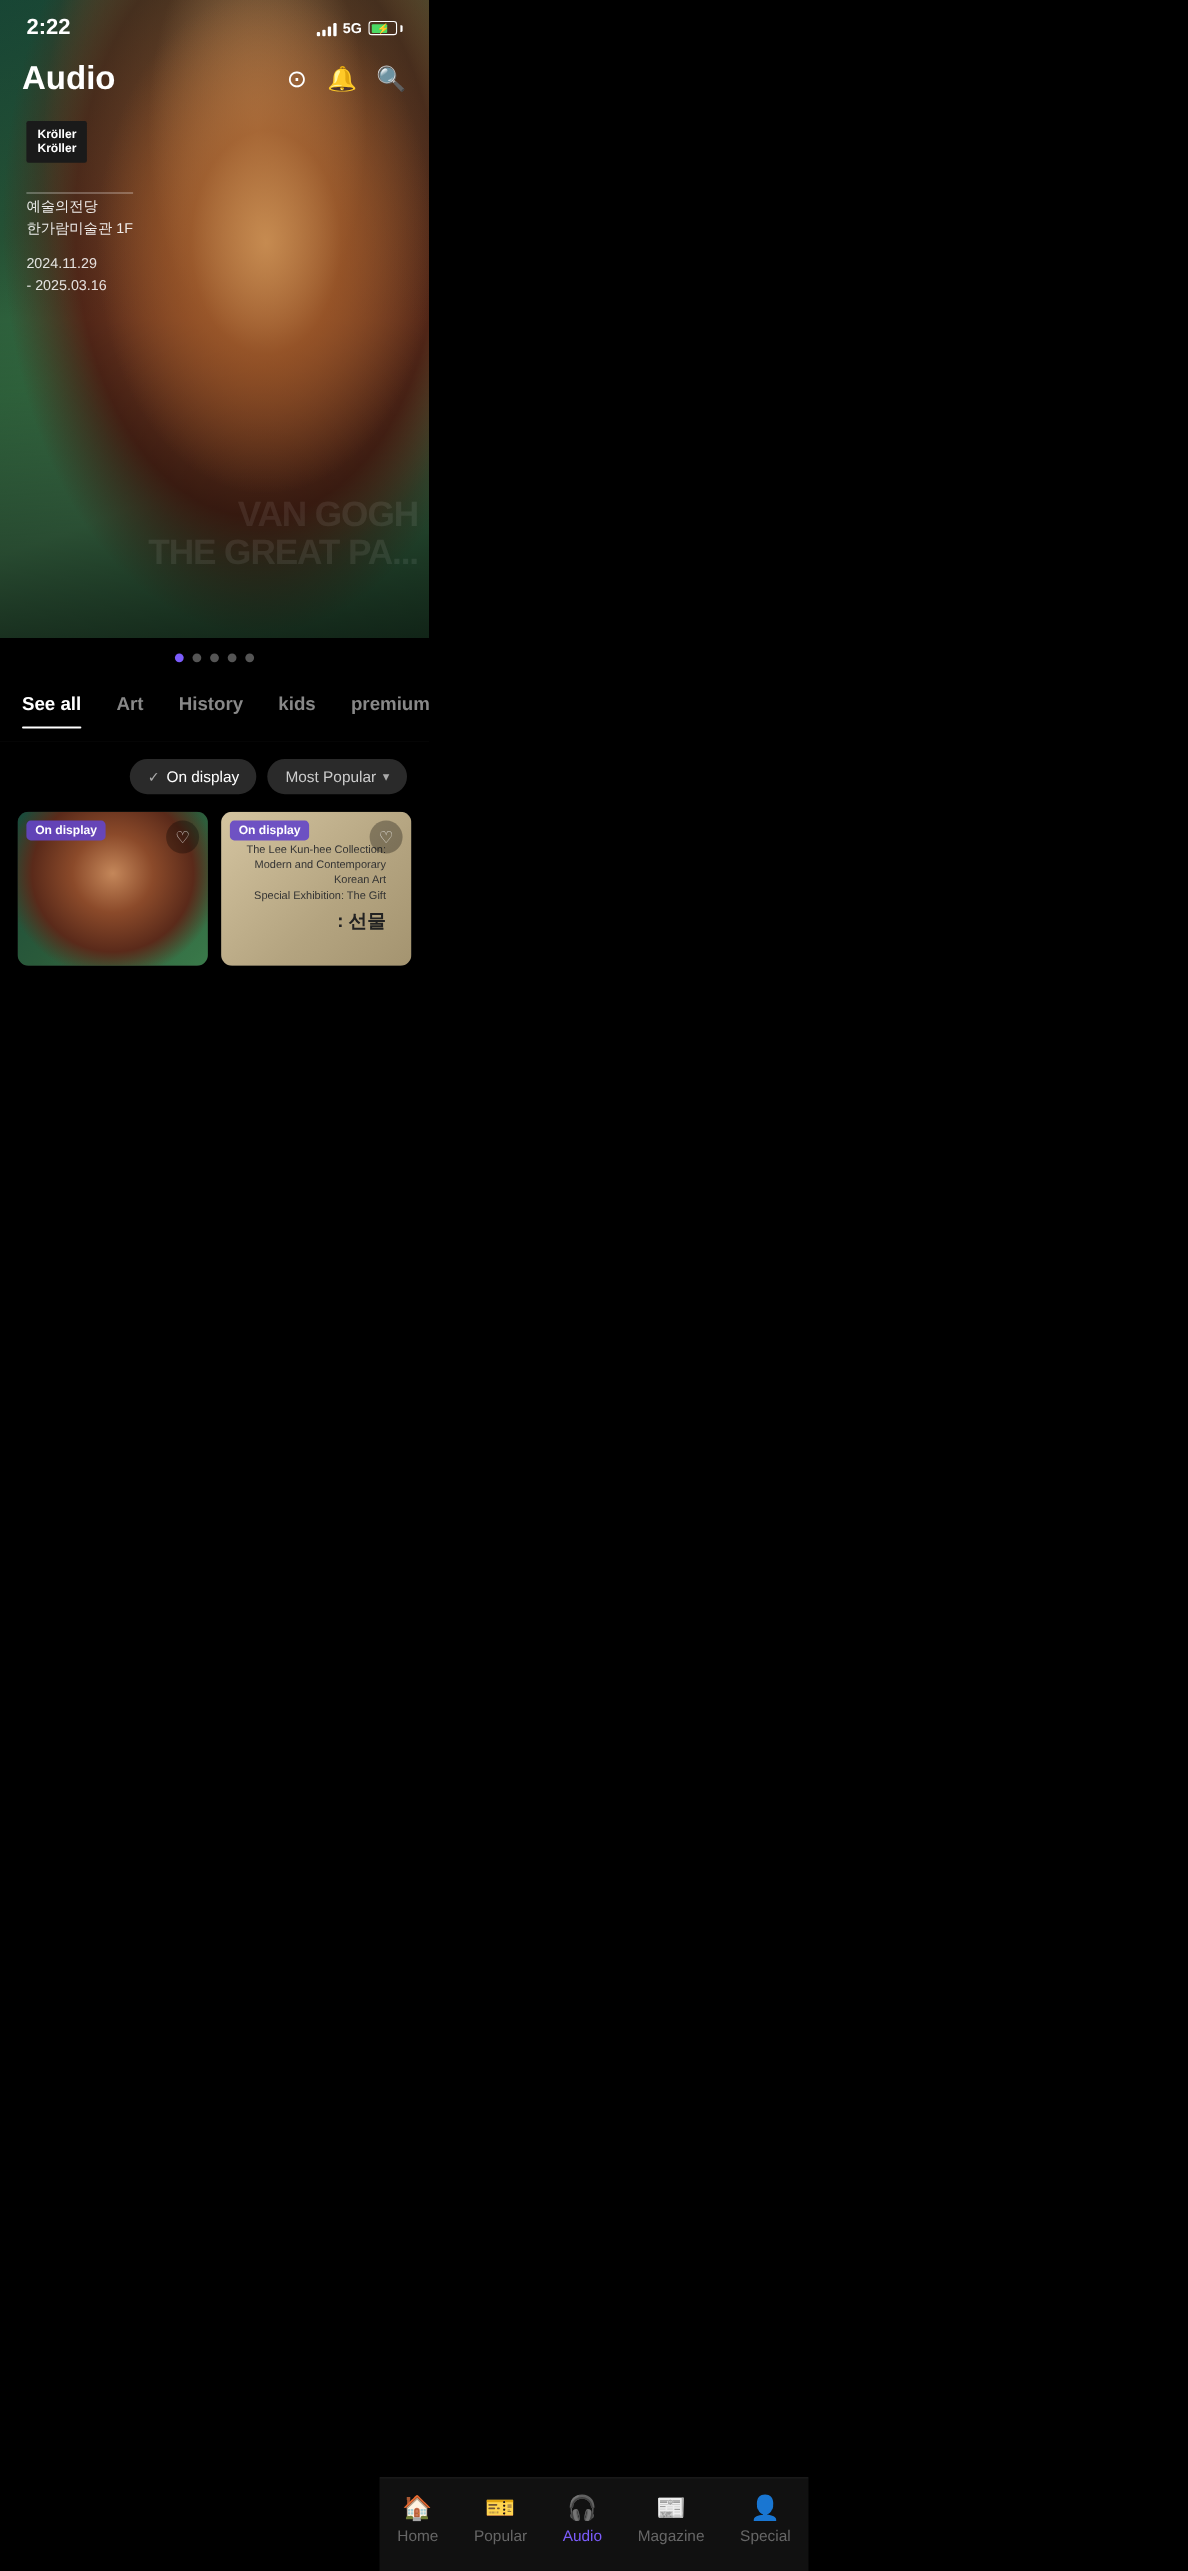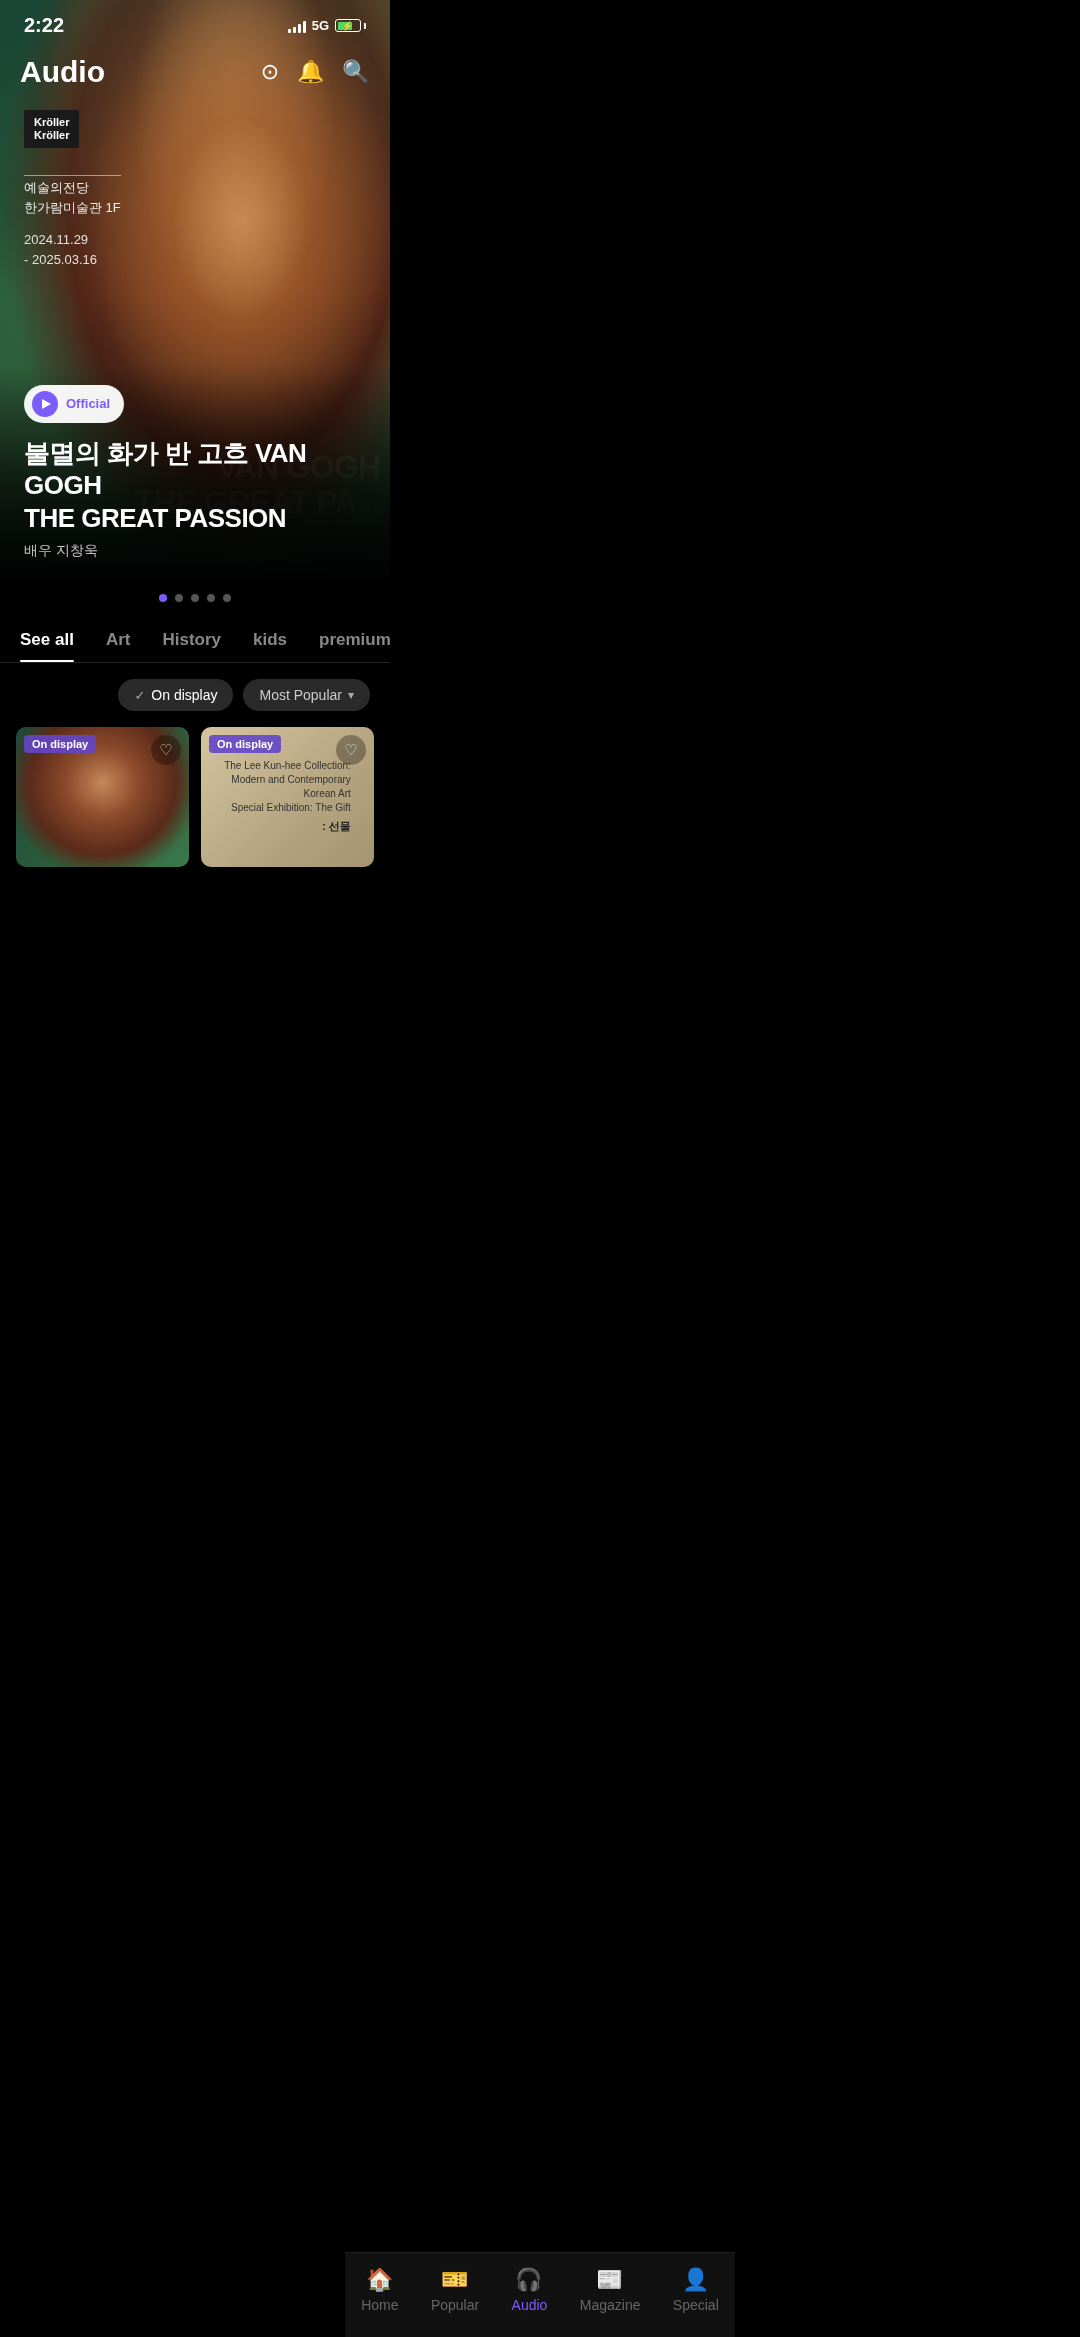--- a/index.html
+++ b/index.html
@@ -287,21 +287,21 @@
       background: #555;
     }
     .dot.active {
       background: #7c5cfc;
     }
 
     
     .category-tabs {
       display: flex;
       gap: 0;
-      padding: 4px 20px 0;
+      padding: 4px 20px 11px;
       background: #000;
       border-bottom: 1px solid #222;
       overflow-x: auto;
       scrollbar-width: none;
     }
     .category-tabs::-webkit-scrollbar { display: none; }
     .tab-item {
       padding: 10px 16px 12px;
       font-size: 17px;
       font-weight: 700;
@@ -537,33 +537,20 @@
     <div class="hero-date">
       <div class="hero-date-text">
         2024.11.29<br>- 2025.03.16
       </div>
     </div>
 
     <div class="hero-watermark">
       VAN GOGH<br>THE GREAT PA...
     </div>
 
-    <div class="hero-bottom">
-      <div class="official-badge">
-        <div class="play-btn-small">
-          <div class="play-triangle"></div>
-        </div>
-        <span class="official-text">Official</span>
-      </div>
-      <div class="hero-title-main">
-        <span>불멸의 화가 반 고흐 VAN GOGH</span><br>
-        <span>THE GREAT PASSION</span>
-      </div>
-      <div class="hero-subtitle">배우 지창욱</div>
-    </div>
   </div>
 
   <div class="dots-row">
     <div class="dot active"></div>
     <div class="dot"></div>
     <div class="dot"></div>
     <div class="dot"></div>
     <div class="dot"></div>
   </div>
 
@@ -597,21 +584,21 @@
 
     <div class="card">
       <div class="card-image card-image-2">
         <div class="on-display-badge">On display</div>
         <div class="heart-btn outline">♡</div>
         <div class="card-image-2-content">
           <div>The Lee Kun-hee Collection:</div>
           <div>Modern and Contemporary</div>
           <div>Korean Art</div>
           <div>Special Exhibition: The Gift</div>
-          <div style="font-size:11px; font-weight:700; color:#222; margin-top:4px;">: 선물</div>
+          <div style="font-size:17px; font-weight:700; color:#222; margin-top:4px;">: 선물</div>
         </div>
       </div>
     </div>
 
   </div>
 
 </div>
 
 <nav class="bottom-nav">
   <div class="nav-item">

